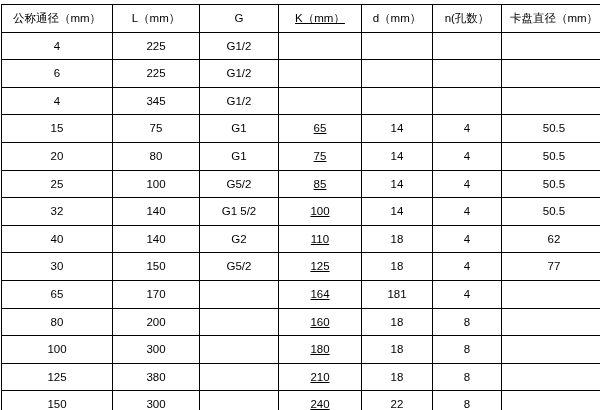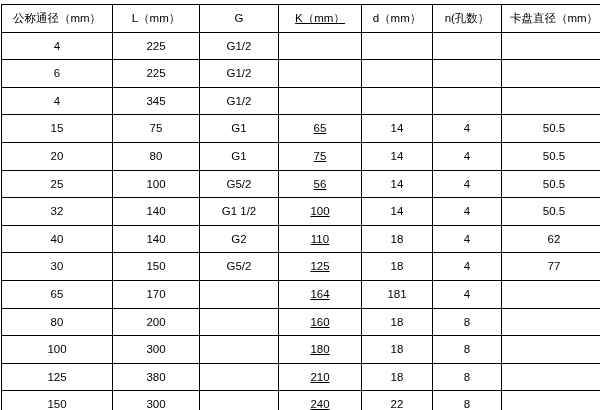--- a/index.html
+++ b/index.html
@@ -103,29 +103,29 @@
         <td class="col-2">G1</td>
         <td class="col-3">75</td>
         <td class="col-4">14</td>
         <td class="col-5">4</td>
         <td class="col-6">50.5</td>
       </tr>
       <tr>
         <td class="col-0">25</td>
         <td class="col-1">100</td>
         <td class="col-2">G5/2</td>
-        <td class="col-3">56</td>
+        <td class="col-3">85</td>
         <td class="col-4">14</td>
         <td class="col-5">4</td>
         <td class="col-6">50.5</td>
       </tr>
       <tr>
         <td class="col-0">32</td>
         <td class="col-1">140</td>
-        <td class="col-2">G1 1/2</td>
+        <td class="col-2">G1 5/2</td>
         <td class="col-3">100</td>
         <td class="col-4">14</td>
         <td class="col-5">4</td>
         <td class="col-6">50.5</td>
       </tr>
       <tr>
         <td class="col-0">40</td>
         <td class="col-1">140</td>
         <td class="col-2">G2</td>
         <td class="col-3">110</td>

